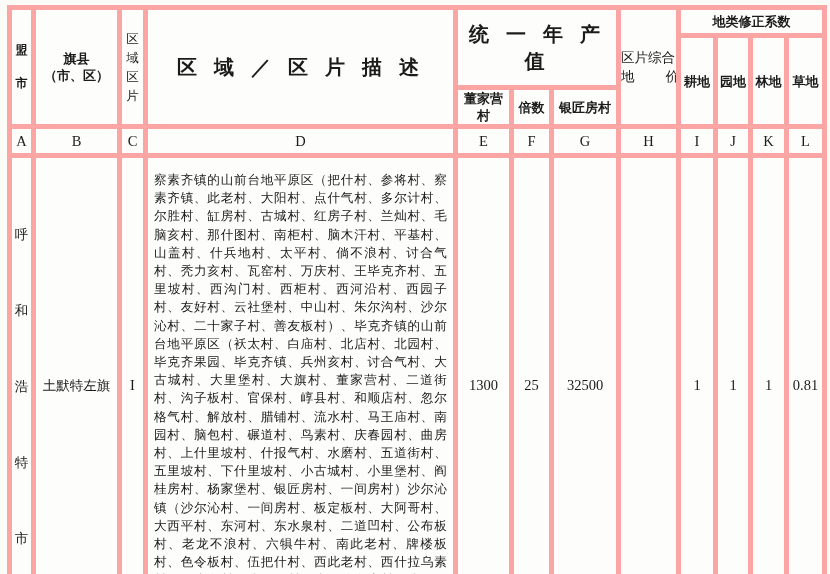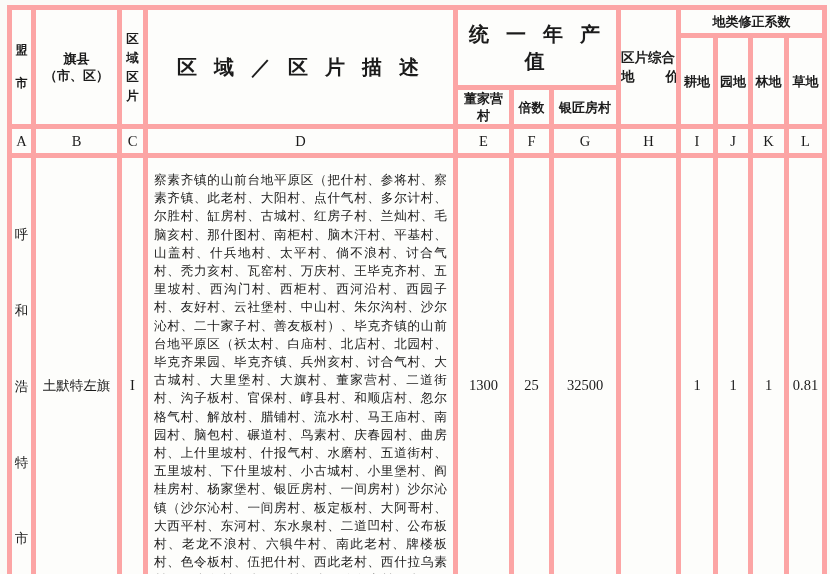--- a/index.html
+++ b/index.html
@@ -47,30 +47,30 @@
   }
   .vert-hdr {
     font-weight: bold;
     font-size: 12px;
     width: 1.1em;
     margin: 0 auto;
     word-break: break-all;
     line-height: 33px;
   }
   .vert-hdr-tight {
-    font-weight: bold;
+    font-weight: normal;
     font-size: 12.5px;
     width: 1.1em;
     margin: 0 auto;
     word-break: break-all;
     line-height: 19px;
     text-align: center;
   }
   .zone-price {
-    font-weight: bold;
+    font-weight: normal;
     font-size: 13.5px;
     width: 58px;
     margin: 0 auto;
     line-height: 19px;
     text-align: justify;
   }
   .zone-price .l2 {
     text-align: justify;
     text-align-last: justify;
   }

